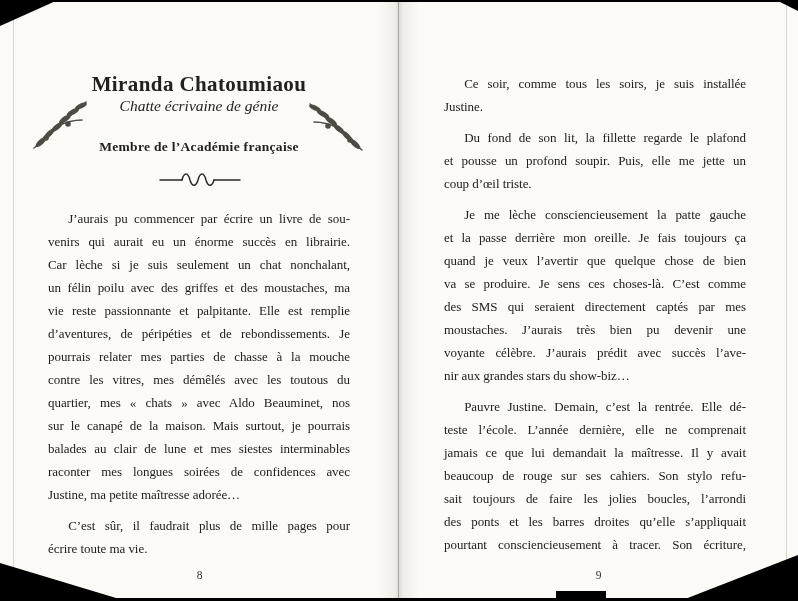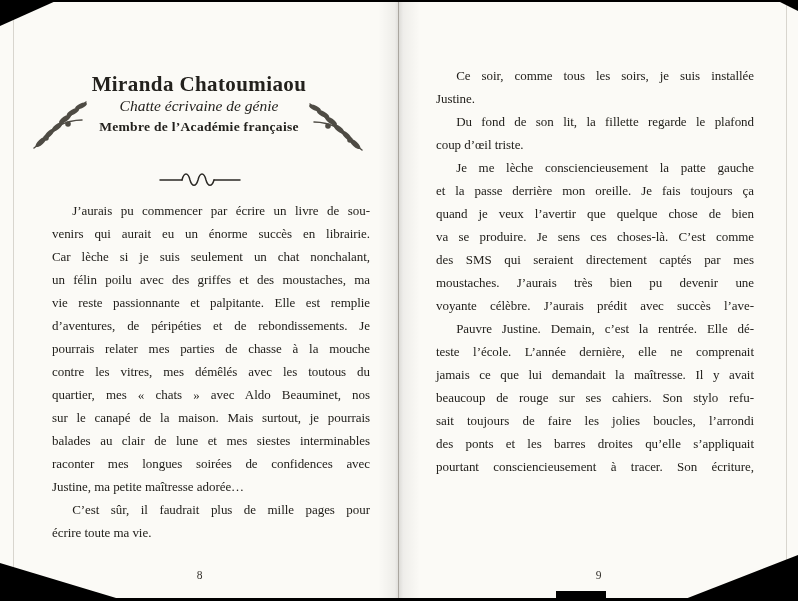--- a/index.html
+++ b/index.html
@@ -30,30 +30,30 @@
   .gutter-line { position:absolute; top:0; left:398px; width:1px; height:100%; background:#aaa69f; }
   .edge-line-left  { position:absolute; top:0; left:13px;  width:1px; height:100%; background:#d8d5ce; }
   .edge-line-right { position:absolute; top:0; right:11px; width:1px; height:100%; background:#d8d5ce; }
   .page { position:absolute; top:0; height:100%; width:399px; }
   .page-left  { left:0; }
   .page-right { left:399px; }
   
   .header { position:absolute; top:72px; left:42px; width:314px; text-align:center; }
   .book-title { font-size:21px; font-weight:bold; letter-spacing:.4px; }
   .book-subtitle { font-size:15.5px; font-style:italic; }
-  .membership { font-size:13.5px; font-weight:bold; letter-spacing:.3px; margin-top:4px; }
+  .membership { font-size:13.5px; font-weight:bold; letter-spacing:.3px; margin-top:24px; }
   .branch { position:absolute; width:70px; height:64px; }
   .branch-left  { left:28px;  top:90px; }
   .branch-right { left:298px; top:92px; transform:scaleX(-1); }
   .divider { position:absolute; top:169px; left:0; width:100%; text-align:center; }
   
   .body { position:absolute; width:318px; font-size:13px; letter-spacing:-.05px; }
-  .body-left  { left:52px; top:199px; }
+  .body-left  { left:40px; top:199px; }
   .body-right { left:37px; top:64px; }
-  .para { margin:0; }
+  .para { margin:8px; }
   .ln { line-height:23px; text-align:justify; text-align-last:justify; white-space:normal; }
   .ln.end { text-align-last:auto; }
   .ln.ind { text-indent:1.55em; }
   .folio {
     position:absolute; bottom:20px; left:0; width:100%;
     text-align:center; font-size:11.5px; color:#36332e;
   }
   svg { display:inline-block; vertical-align:middle; }
 </style>
 </head>
@@ -156,30 +156,32 @@
 
   <div class="page page-right">
 
     <div class="body body-right">
       <div class="para">
         <div class="ln ind">Ce soir, comme tous les soirs, je suis installée</div>
         <div class="ln end">Justine.</div>
       </div>
       <div class="para">
         <div class="ln ind">Du fond de son lit, la fillette regarde le plafond</div>
+        <div class="ln">et pousse un profond soupir. Puis, elle me jette un</div>
         <div class="ln end">coup d’œil triste.</div>
       </div>
       <div class="para">
         <div class="ln ind">Je me lèche consciencieusement la patte gauche</div>
         <div class="ln">et la passe derrière mon oreille. Je fais toujours ça</div>
         <div class="ln">quand je veux l’avertir que quelque chose de bien</div>
         <div class="ln">va se produire. Je sens ces choses-là. C’est comme</div>
         <div class="ln">des SMS qui seraient directement captés par mes</div>
         <div class="ln">moustaches. J’aurais très bien pu devenir une</div>
         <div class="ln">voyante célèbre. J’aurais prédit avec succès l’ave-</div>
+        <div class="ln end">nir aux grandes stars du show-biz…</div>
       </div>
       <div class="para">
         <div class="ln ind">Pauvre Justine. Demain, c’est la rentrée. Elle dé-</div>
         <div class="ln">teste l’école. L’année dernière, elle ne comprenait</div>
         <div class="ln">jamais ce que lui demandait la maîtresse. Il y avait</div>
         <div class="ln">beaucoup de rouge sur ses cahiers. Son stylo refu-</div>
         <div class="ln">sait toujours de faire les jolies boucles, l’arrondi</div>
         <div class="ln">des ponts et les barres droites qu’elle s’appliquait</div>
         <div class="ln">pourtant consciencieusement à tracer. Son écriture,</div>
       </div>

